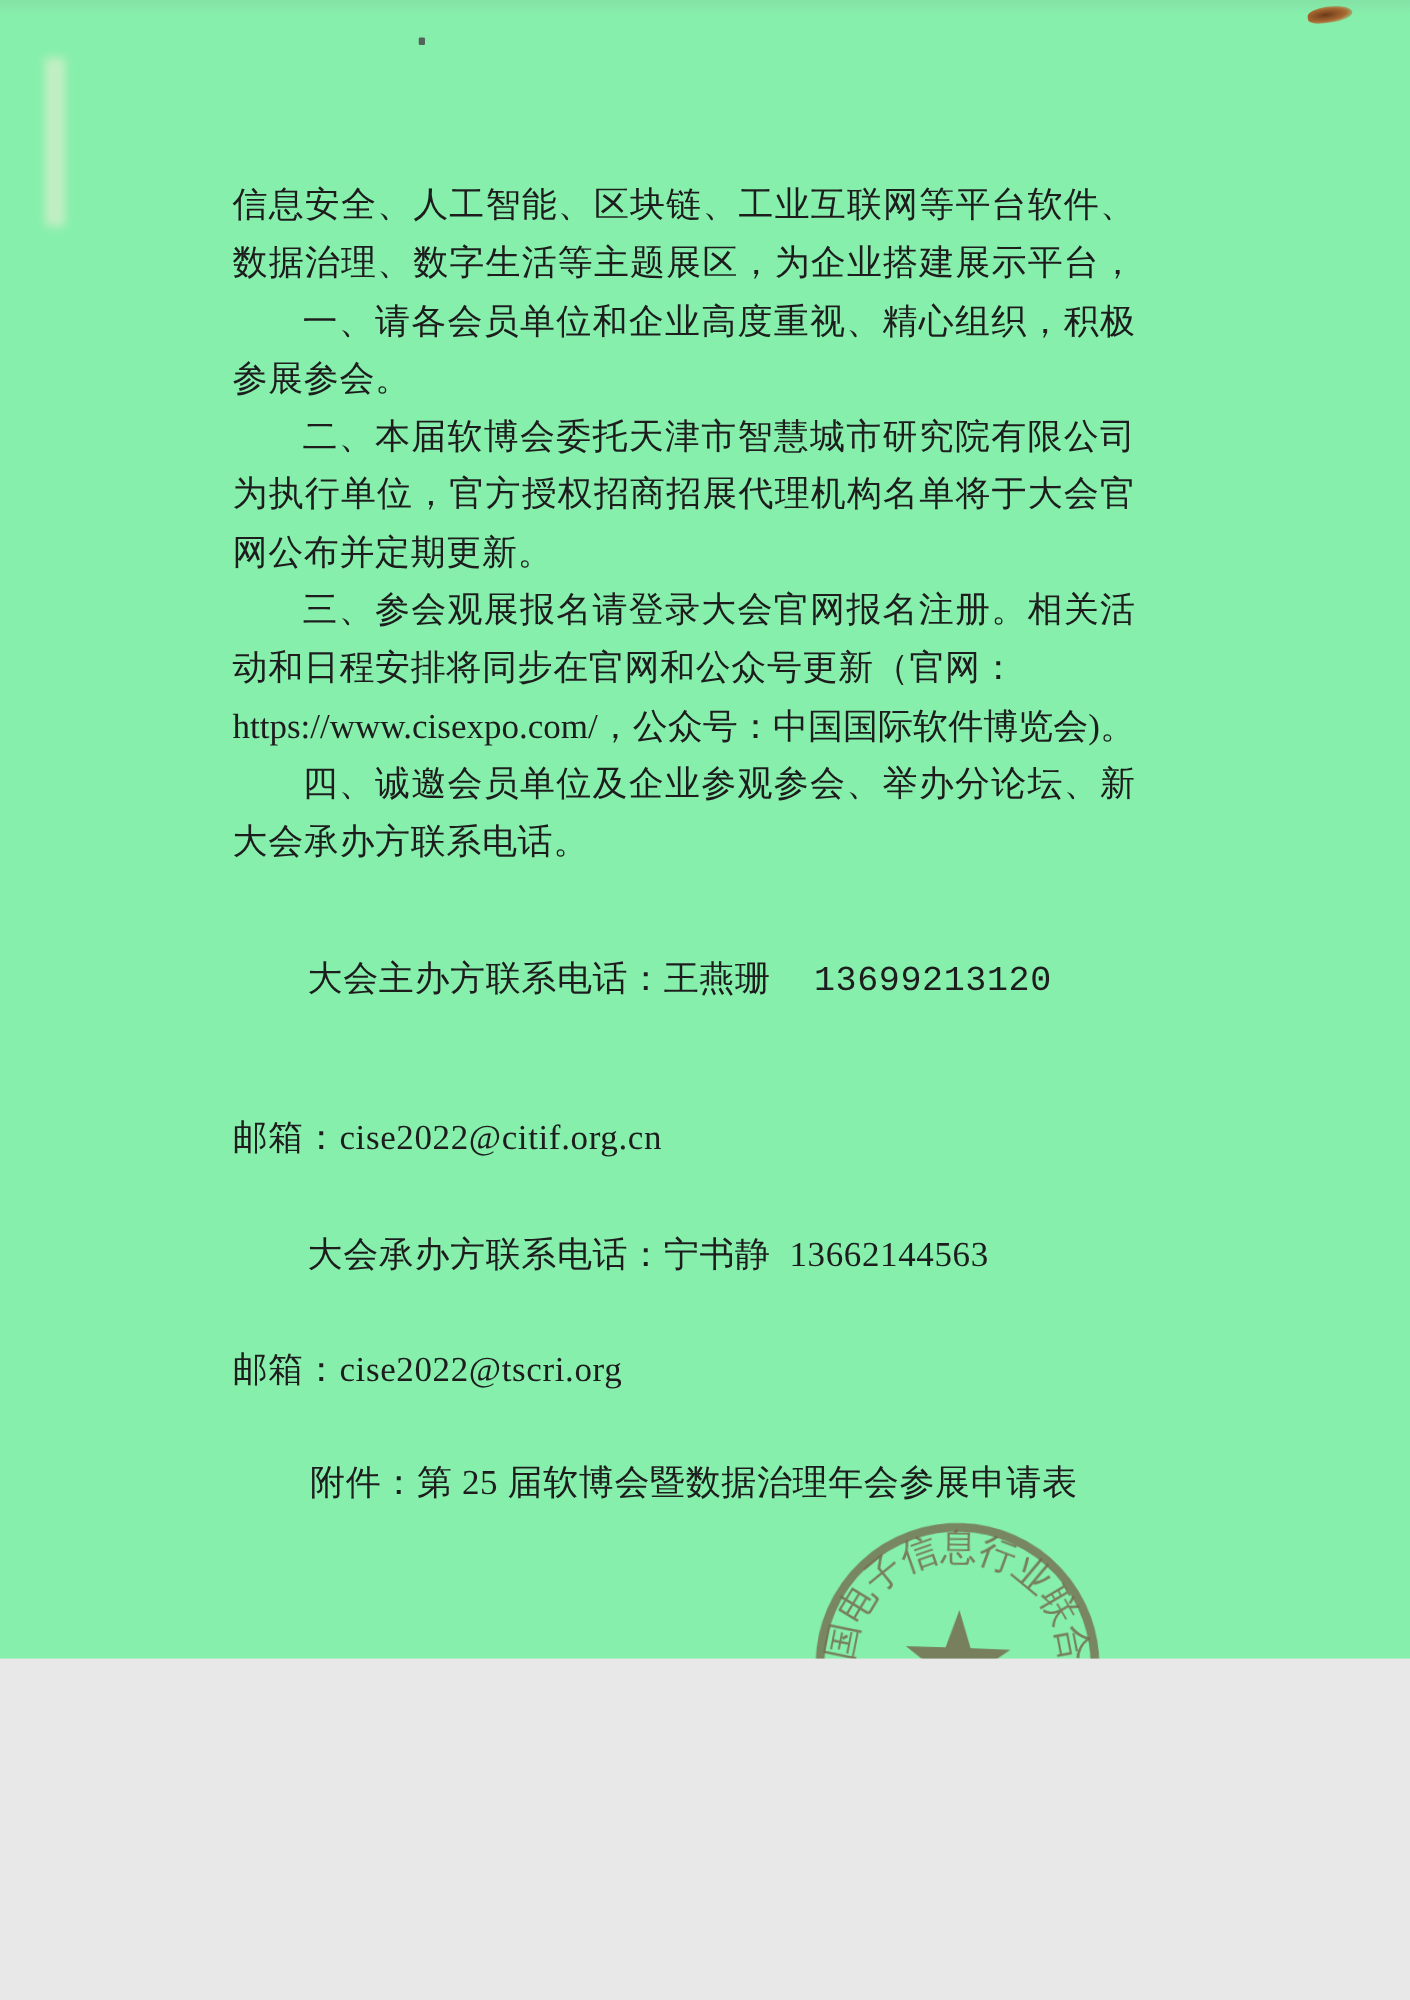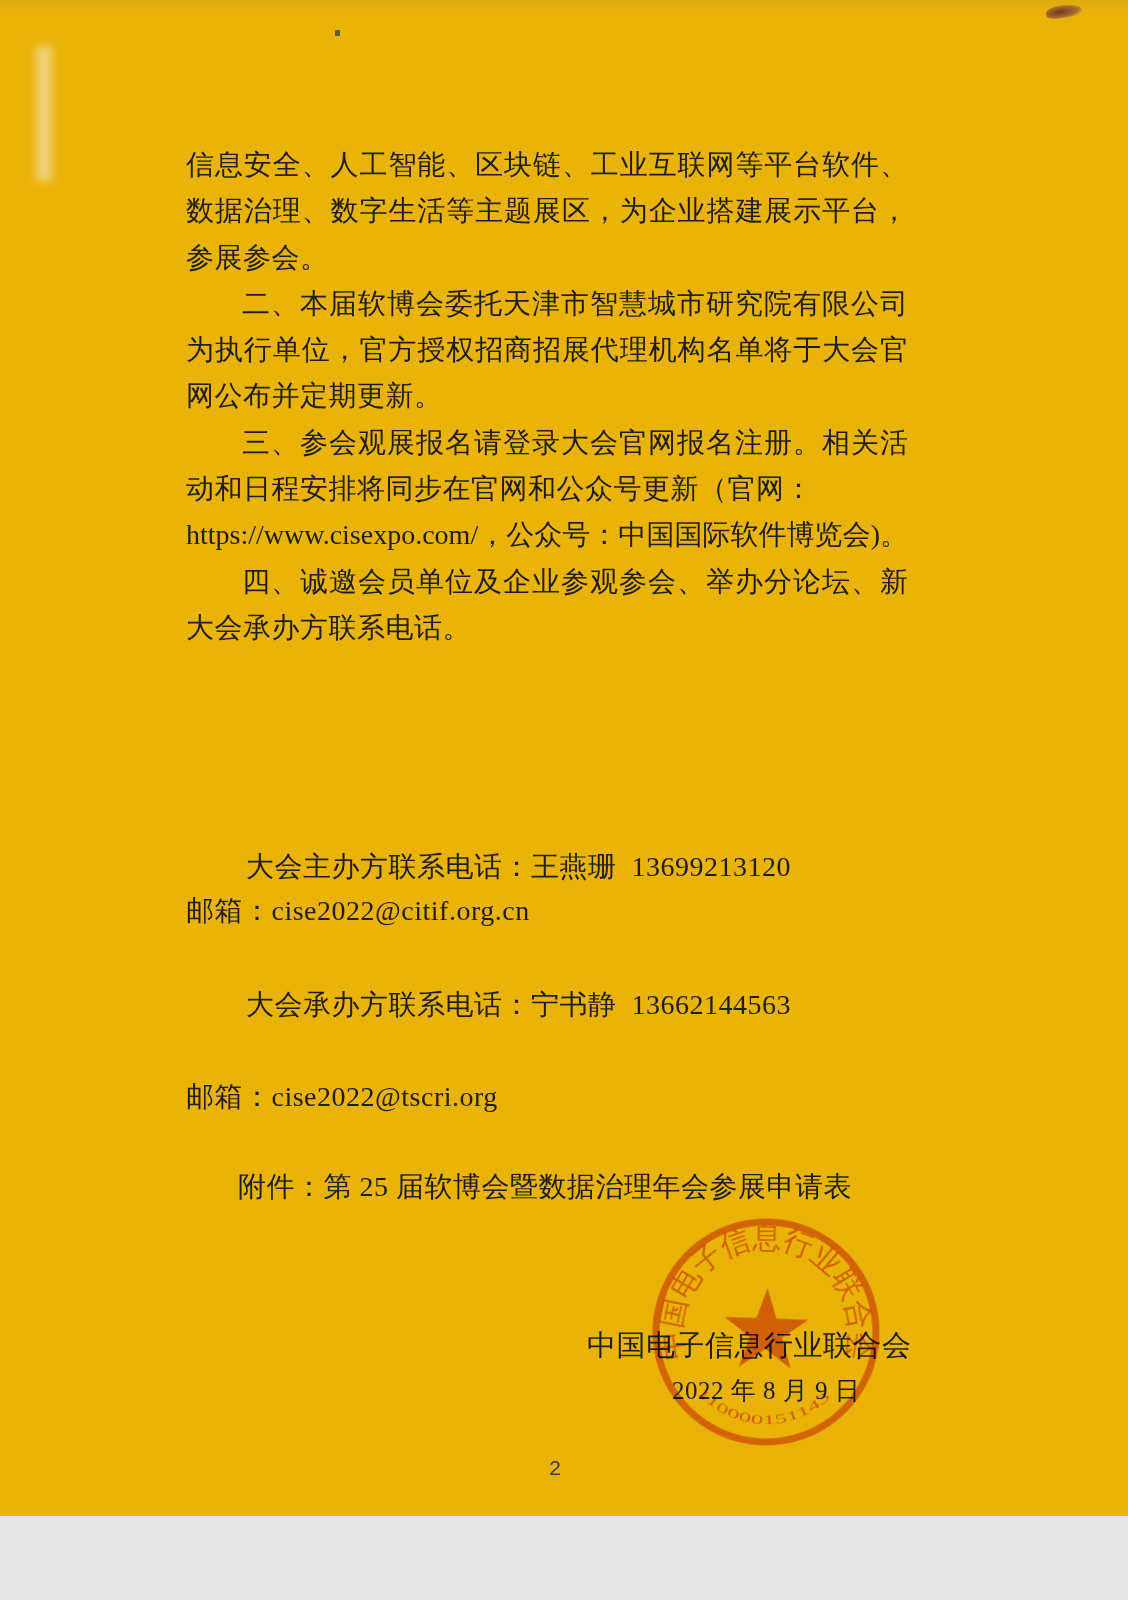--- a/index.html
+++ b/index.html
@@ -1,21 +1,21 @@
 <!DOCTYPE html>
 <html><head>
 <meta charset="utf-8">
 <style>
   html,body{margin:0;padding:0;}
   body{background:#e8e8e8;}
   .page{
     position:relative;
-    width:1128px;height:1516px;
+    width:1128px;height:1327px;
     margin:0 auto;
-    background:#eab308;
+    background:#86efac;
     overflow:hidden;
     font-family:"Liberation Serif","DejaVu Serif",serif;
     color:#1d1d1d;
   }
   
   .scan-top-band{
     position:absolute;left:0;top:7;width:100%;height:10px;
     background:linear-gradient(to bottom,rgba(110,110,110,0.10),rgba(110,110,110,0.02));
   }
   .edge-strip{
@@ -67,38 +67,39 @@
 <div class="page">
 
   <div class="scan-top-band"></div>
   <div class="edge-strip"></div>
   <div class="smudge"></div>
   <div class="speck"></div>
 
   <div class="bodyblock">
     <div class="bodyline j">信息安全、人工智能、区块链、工业互联网等平台软件、</div>
     <div class="bodyline j">数据治理、数字生活等主题展区，为企业搭建展示平台，</div>
+    <div class="bodyline j ind">一、请各会员单位和企业高度重视、精心组织，积极</div>
     <div class="bodyline">参展参会。</div>
     <div class="bodyline j ind">二、本届软博会委托天津市智慧城市研究院有限公司</div>
     <div class="bodyline j">为执行单位，官方授权招商招展代理机构名单将于大会官</div>
     <div class="bodyline">网公布并定期更新。</div>
     <div class="bodyline j ind">三、参会观展报名请登录大会官网报名注册。相关活</div>
     <div class="bodyline">动和日程安排将同步在官网和公众号更新（官网：</div>
     <div class="bodyline j">https://www.cisexpo.com/，公众号：中国国际软件博览会)。</div>
     <div class="bodyline j ind">四、诚邀会员单位及企业参观参会、举办分论坛、新</div>
     <div class="bodyline">大会承办方联系电话。</div>
   </div>
 
-  <div class="pline" style="left:246px;top:850px;">大会主办方联系电话：王燕珊  13699213120</div>
+  <div class="pline" style="left:246px;top:769px;font-family:Liberation Mono, monospace;">大会主办方联系电话：王燕珊  13699213120</div>
   <div class="pline" style="left:186px;top:894px;">邮箱：cise2022@citif.org.cn</div>
 
   <div class="pline" style="left:246px;top:988px;">大会承办方联系电话：宁书静  13662144563</div>
   <div class="pline" style="left:186px;top:1080px;">邮箱：cise2022@tscri.org</div>
 
-  <div class="pline" style="left:238px;top:1170px;">附件：第 25 届软博会暨数据治理年会参展申请表</div>
+  <div class="pline" style="left:248px;top:1170px;">附件：第 25 届软博会暨数据治理年会参展申请表</div>
 
   <div class="pline sig" style="left:587px;top:1328px;font-size:29px;">中国电子信息行业联合会</div>
   <div class="pline sig" style="left:672px;top:1374px;font-size:25px;">2022 年 8 月 9 日</div>
 
   <svg class="seal" viewBox="0 0 234 234">
     <defs>
       <path id="sealArcPath" d="M 38.1 145.7 A 84 84 0 1 1 195.9 145.7" fill="none"></path>
       <path id="sealSerialPath" d="M 37.3 163 A 92 92 0 0 0 196.7 163" fill="none"></path>
     </defs>
     <circle cx="117" cy="117" r="110" fill="none" stroke-width="7" opacity="0.8" stroke="#d95f5f"></circle>

